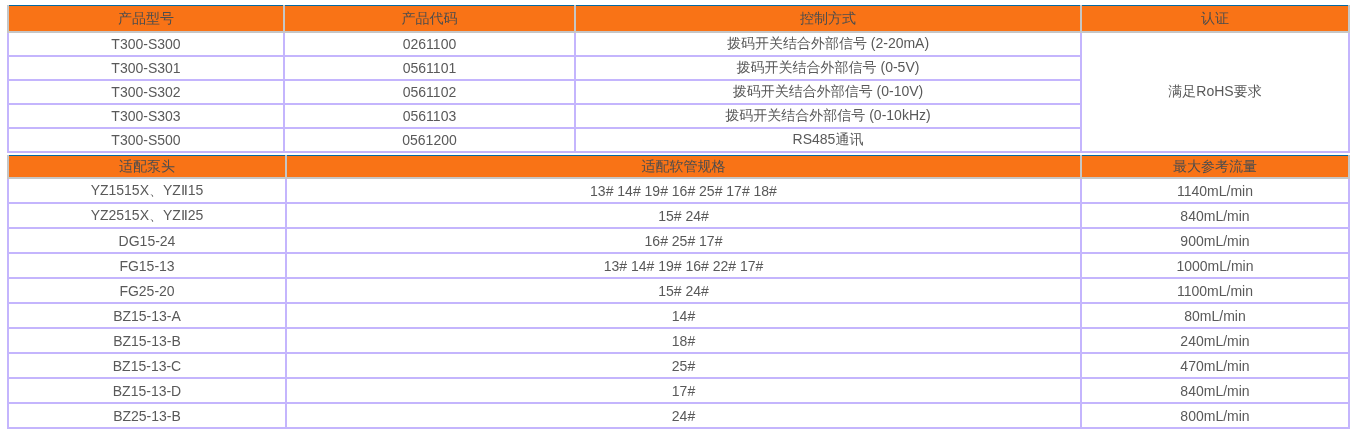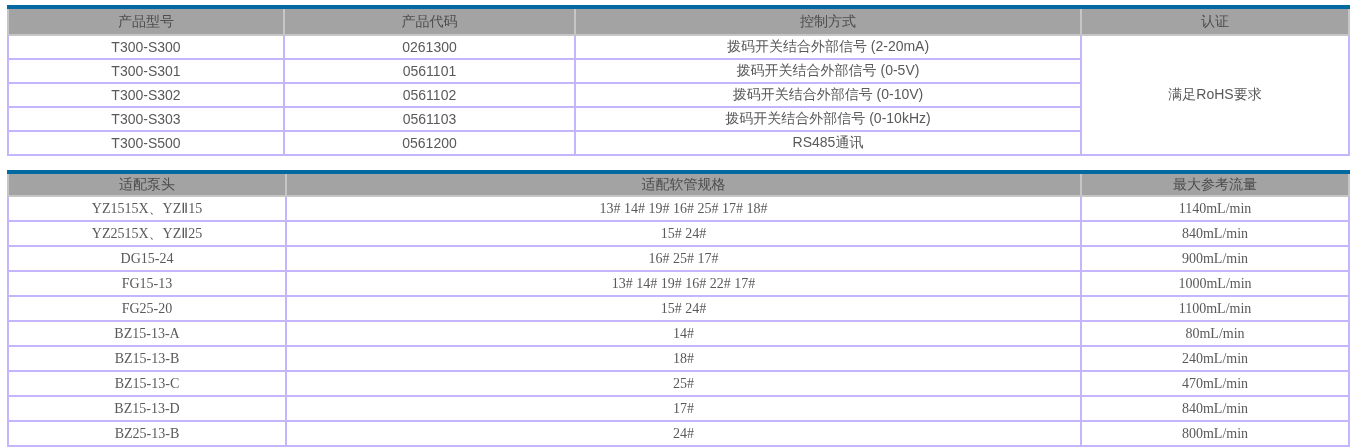--- a/index.html
+++ b/index.html
@@ -28,31 +28,31 @@
     vertical-align: middle;
     padding: 0 6px;
     overflow: hidden;
     white-space: nowrap;
     font-weight: normal;
   }
   table, th {
     border-color: #c6c6c6;
   }
   thead th {
-    background: #a3a3a3;
+    background: #f97316;
     color: #4d4d4d;
-    border-top: 4px solid #0369a1;
+    border-top: 1px solid #0369a1;
     border-bottom: 2px solid #c6c6c6;
   }
   .t1 thead th { height: 25px; }
   .t1 tbody td { height: 22px; }
   .t2 thead th { height: 21px; }
   .t2 tbody td { height: 23px; }
   .t1 { border-bottom: 1px solid #c3c3c3; }
-  .t2 { margin-top: 14px; border-top: 1px solid #c3c3c3; font-family: Liberation Serif, serif; }
+  .t2 { margin-top: 2px; border-top: 1px solid #c3c3c3; }
   .cert-cell {
     border-left: 1px solid #c9c9c9;
   }
 </style>
 </head>
 <body>
 
 <div class="page">
 
   <table class="t1">
@@ -66,21 +66,21 @@
       <tr>
         <th>产品型号</th>
         <th>产品代码</th>
         <th>控制方式</th>
         <th>认证</th>
       </tr>
     </thead>
     <tbody>
       <tr>
         <td>T300-S300</td>
-        <td>0261300</td>
+        <td>0261100</td>
         <td>拨码开关结合外部信号 (2-20mA)</td>
         <td class="cert-cell" rowspan="5">满足RoHS要求</td>
       </tr>
       <tr>
         <td>T300-S301</td>
         <td>0561101</td>
         <td>拨码开关结合外部信号 (0-5V)</td>
       </tr>
       <tr>
         <td>T300-S302</td>

